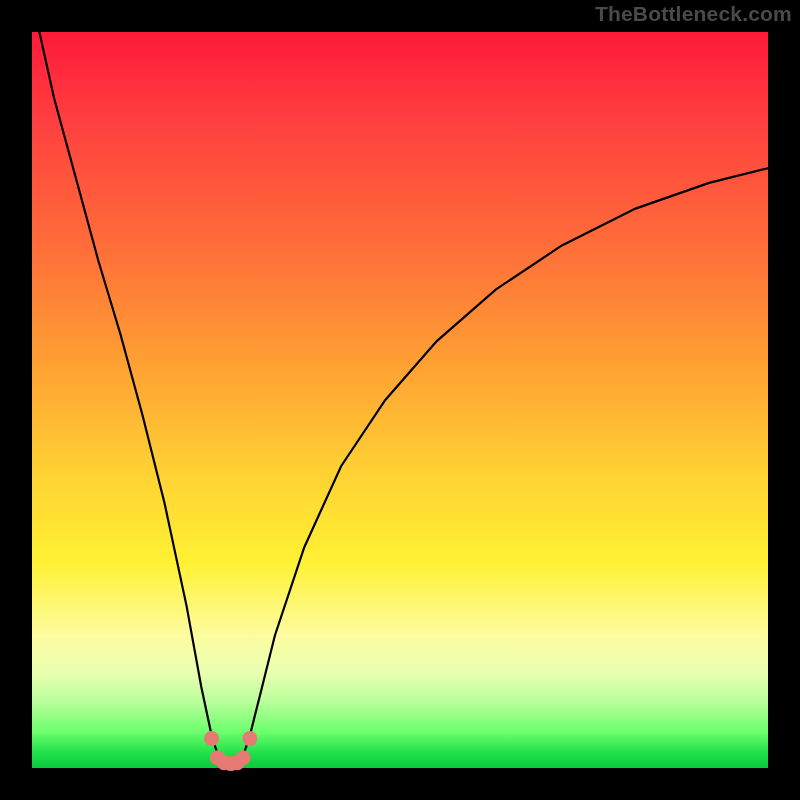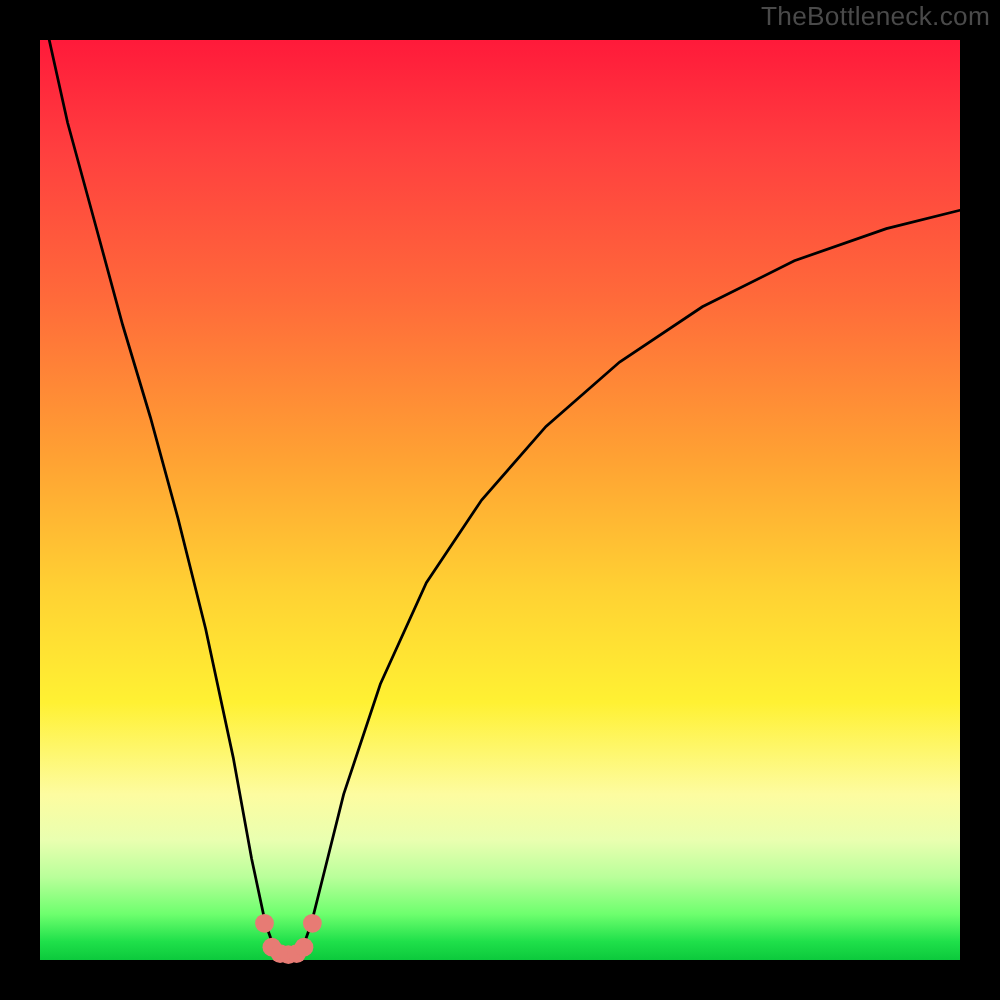--- a/index.html
+++ b/index.html
@@ -11,20 +11,21 @@
     overflow: hidden;
     font-family: Arial, Helvetica, sans-serif;
   }
   .frame {
     position: absolute;
     left: 0;
     top: 0;
     width: 800px;
     height: 800px;
     background: #000;
+    font-weight: bold;
   }
   .plot-area {
     position: absolute;
     left: 32px;
     top: 32px;
     width: 736px;
     height: 736px;
     
     background: linear-gradient(
       to bottom,

